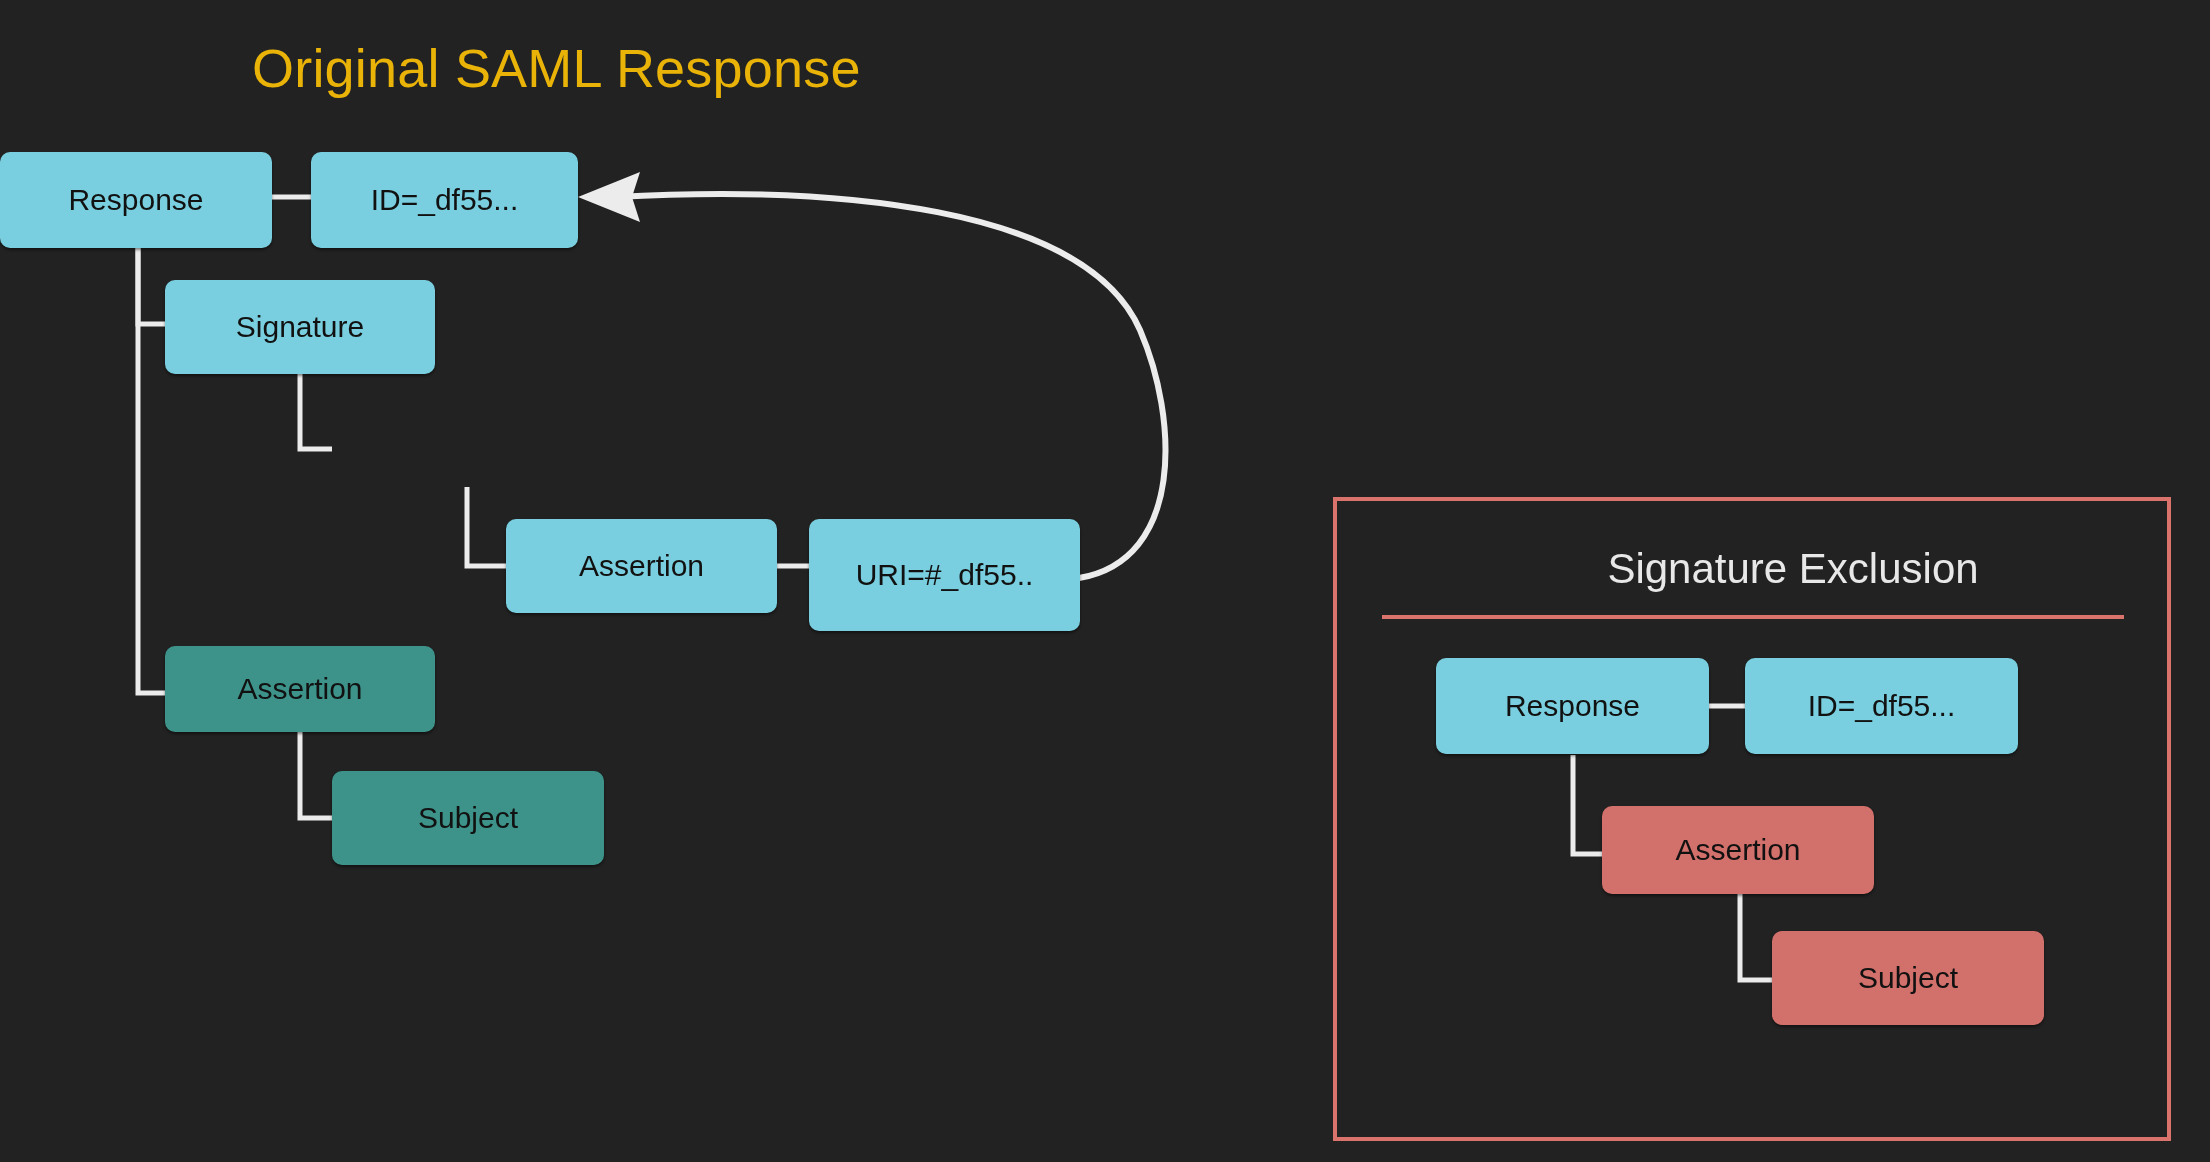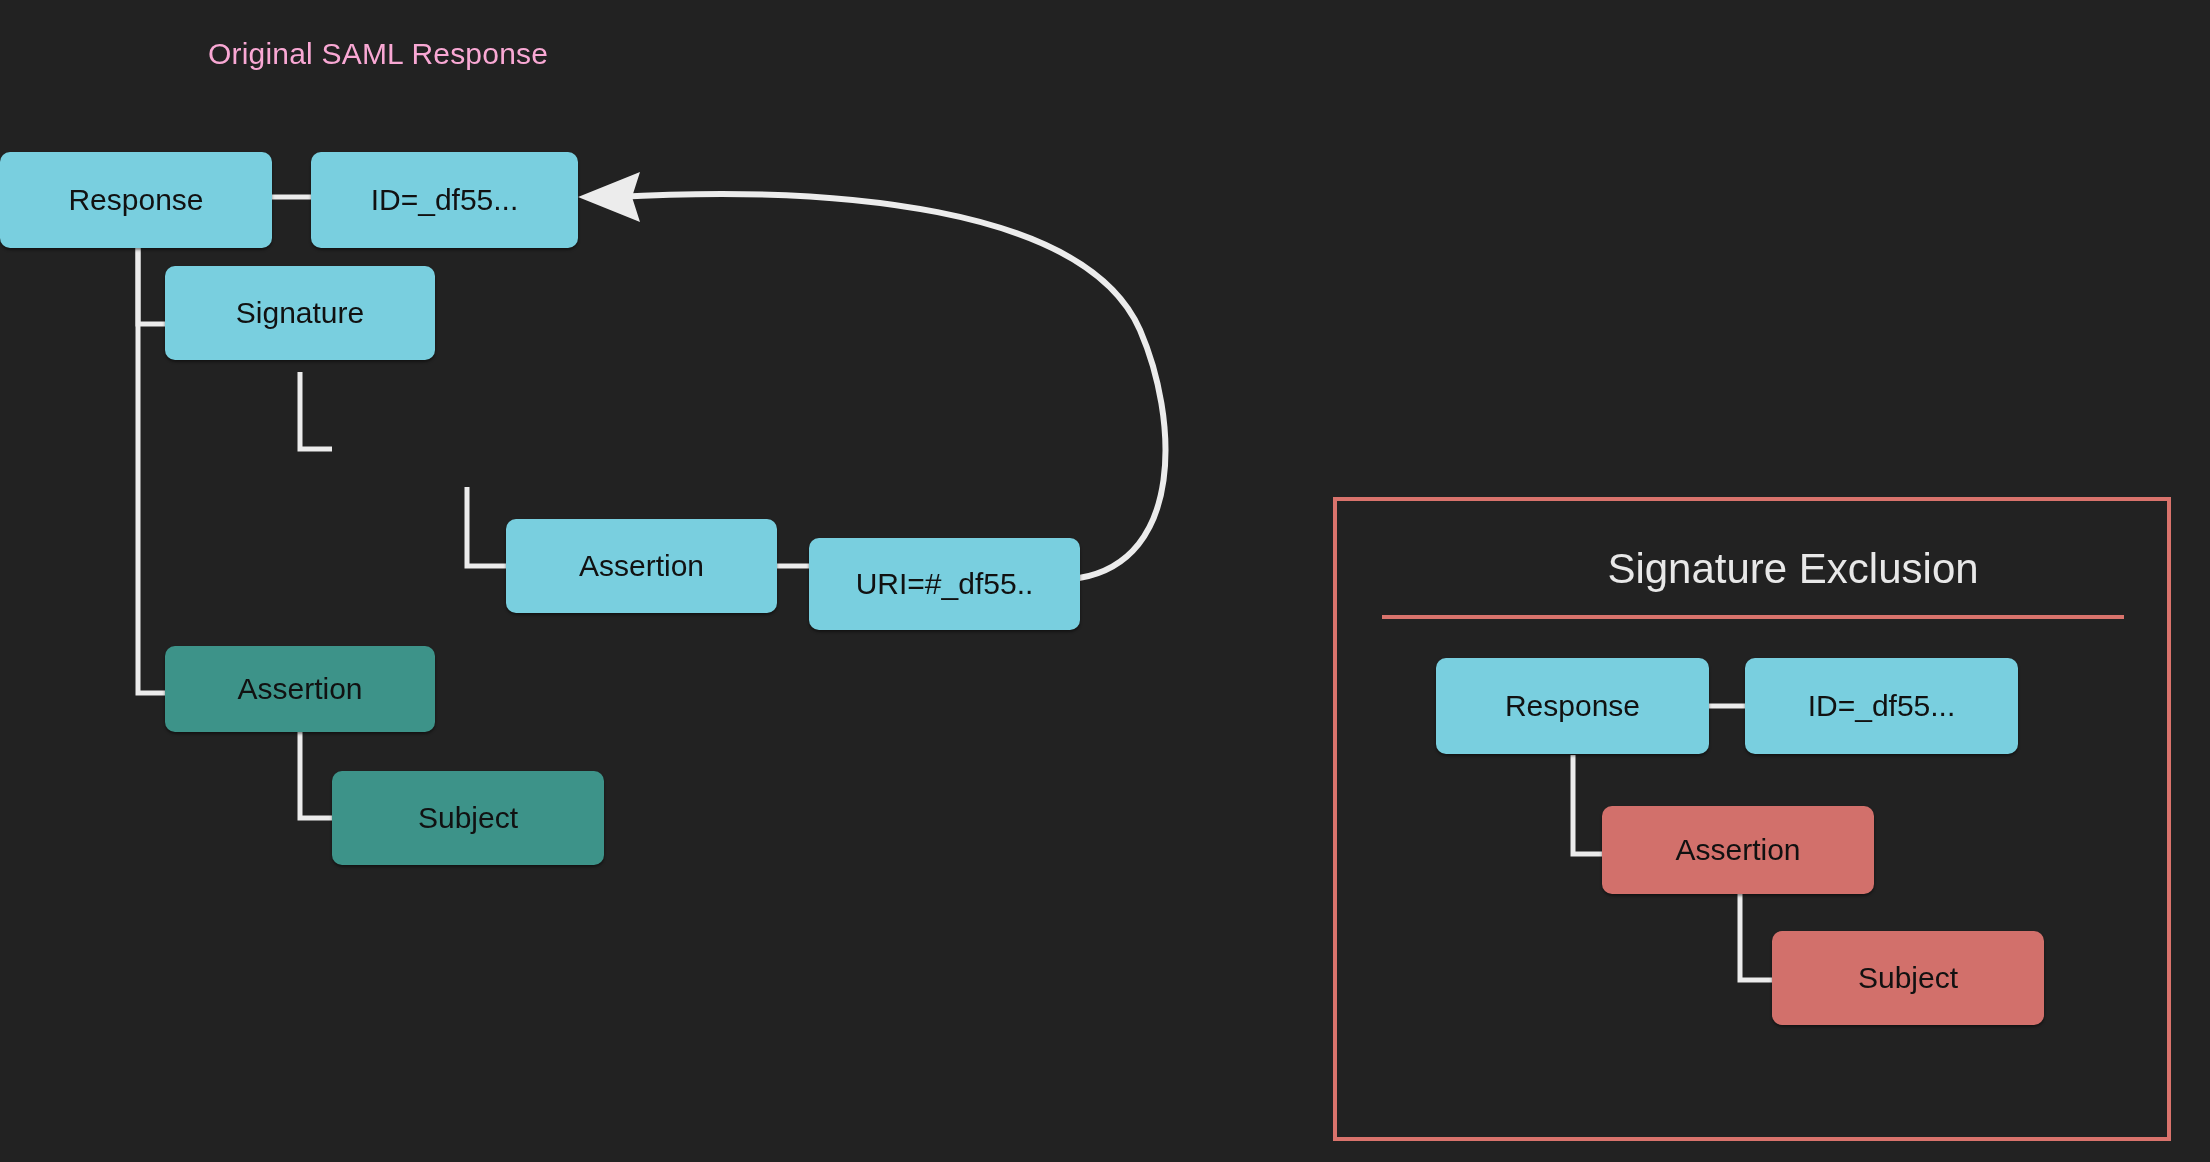--- a/index.html
+++ b/index.html
@@ -18,25 +18,26 @@
   #canvas {
     position: absolute;
     inset: 0;
     width: 2210px;
     height: 1162px;
   }
 
   
   .diagram-title {
     position: absolute;
-    color: #f9a8d4;
-    font-size: 30px;
+    color: #eab308;
+    font-size: 54px;
     font-weight: 400;
     white-space: nowrap;
     letter-spacing: 0.2px;
+    margin-left: 44px;
   }
   #left-title { left: 208px; top: 37px; }
 
   .panel-title {
     position: absolute;
     color: #e8e8e8;
     font-size: 42px;
     font-weight: 400;
     white-space: nowrap;
     text-align: center;
@@ -140,26 +141,26 @@
 
     <path class="edge-line" d="M 1740,894 L 1740,980 L 1772,980"></path>
   </svg>
 
   <div class="diagram-title" id="left-title">Original SAML Response</div>
 
   <div class="node blue" style="left:0px; top:152px; width:272px; height:96px;">Response</div>
 
   <div class="node blue" style="left:311px; top:152px; width:267px; height:96px;">ID=_df55...</div>
 
-  <div class="node blue" style="left:165px; top:266px; width:270px; height:94px;">Signature</div>
+  <div class="node blue" style="left:165px; top:280px; width:270px; height:94px;">Signature</div>
 
 
   <div class="node blue" style="left:506px; top:519px; width:271px; height:94px;">Assertion</div>
 
-  <div class="node blue" style="left:809px; top:538px; width:271px; height:92px;">URI=#_df55..</div>
+  <div class="node blue" style="left:809px; top:519px; width:271px; height:112px;">URI=#_df55..</div>
 
   <div class="node teal" style="left:165px; top:646px; width:270px; height:86px;">Assertion</div>
 
   <div class="node teal" style="left:332px; top:771px; width:272px; height:94px;">Subject</div>
 
   <div id="exclusion-panel"></div>
 
   <div class="panel-title" style="top:545px; left:1333px; width:838px;padding-left:41px;">Signature Exclusion</div>
 
   <div id="exclusion-divider"></div>

